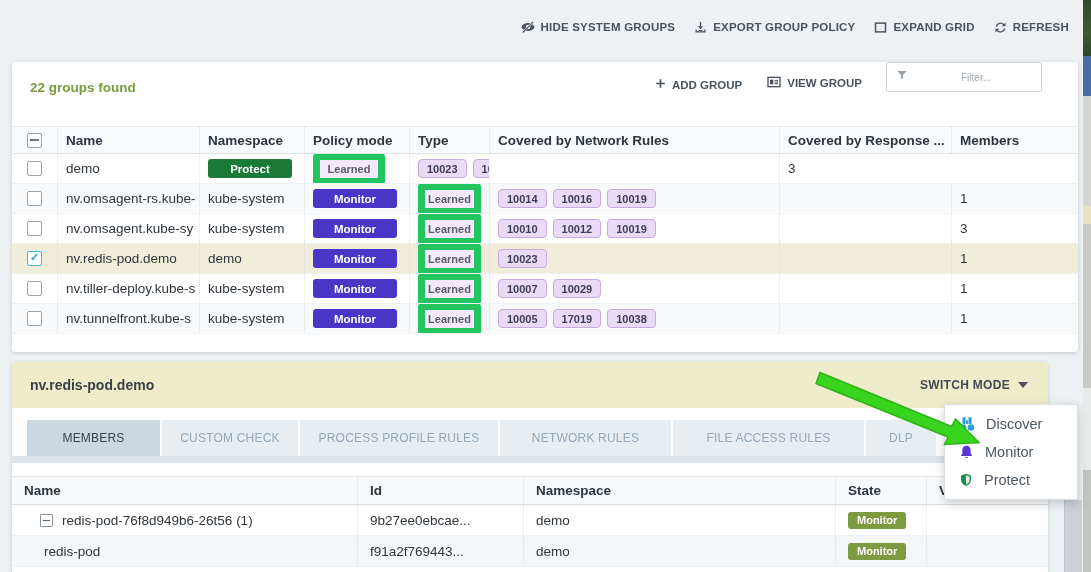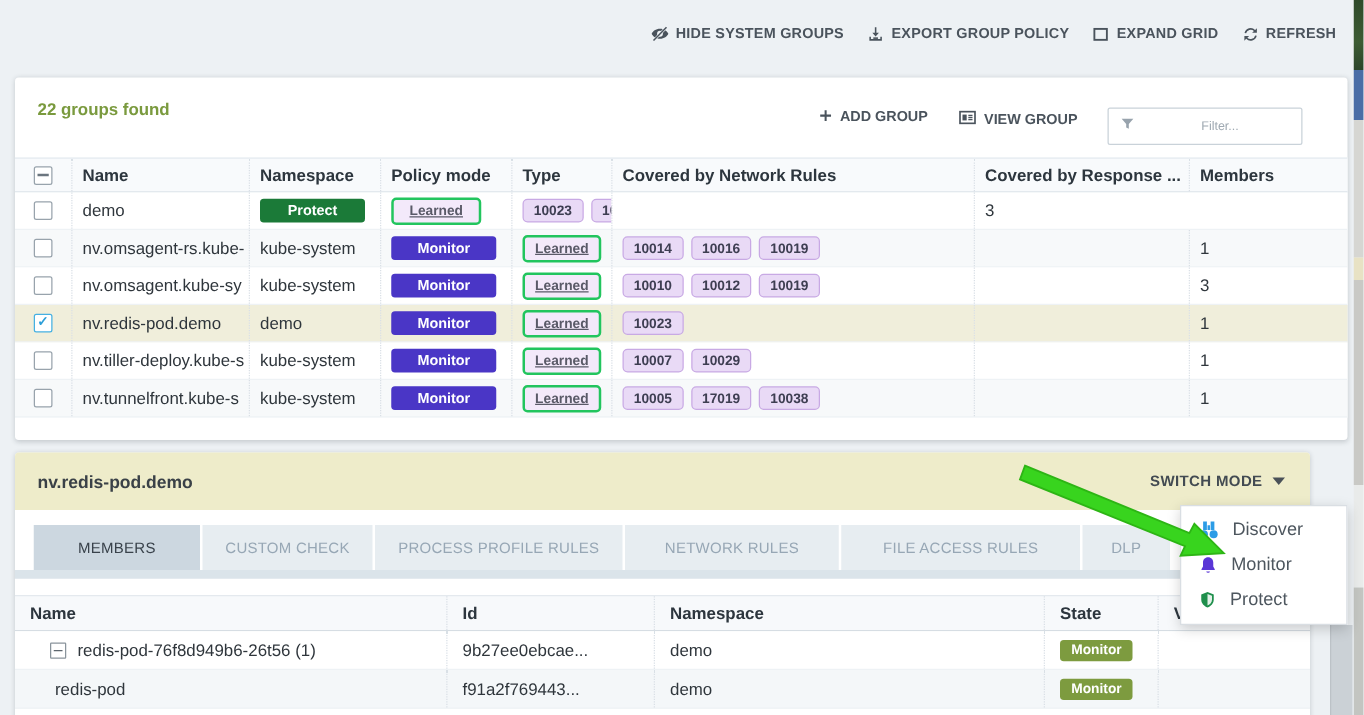--- a/index.html
+++ b/index.html
@@ -9,21 +9,21 @@
 
   .page-title { position:absolute; left:15px; top:9px; font-size:28px; font-weight:400; color:#6b7681; }
 
   .toolbar { position:absolute; top:19px; right:22px; display:flex; gap:18px; align-items:center; }
   .tb-btn { display:flex; align-items:center; gap:5px; font-size:11.5px; font-weight:700; color:#4a535c; letter-spacing:.2px; cursor:pointer; }
   .tb-btn svg { display:block; }
 
   .panel { position:absolute; background:#fff; border-radius:3px; box-shadow:0 1px 4px rgba(33,44,55,.20); }
   #groups-panel { left:12px; top:62px; width:1066px; height:290px; }
   .count { position:absolute; left:18px; top:18px; font-size:13.5px; font-weight:700; }
-  .actions { position:absolute; top:24px; right:36px; display:flex; align-items:flex-start; gap:24px; }
+  .actions { position:absolute; top:0; right:36px; display:flex; align-items:flex-end; gap:24px; }
   .action-btn { display:flex; align-items:center; gap:5px; font-size:11.5px; font-weight:700; color:#4a535c; cursor:pointer; }
   .filter-box { width:156px; height:30px; border:1px solid #c9d2d9; border-radius:2px; background:#fff; display:flex; align-items:center; padding:0 8px; gap:7px; }
   .filter-box input { border:none; outline:none; width:100%; font-size:10px; color:#333; font-family:"Liberation Sans",sans-serif; background:transparent;margin-left:45px; }
   .filter-box input::placeholder { color:#9fa9b2; }
 
   .g-table { position:absolute; top:64px; left:0; right:0; }
   .g-row { display:grid; grid-template-columns:46px 142px 105px 105px 80px 290px 172px 126px; height:30px; align-items:center; border-bottom:1px solid #eef2f5; background:#fff; }
   .g-row.alt { background:#f7f9fa; }
   .g-row.selected { background:#f0eedb; }
   .g-head { height:28px; background:#f8fafc; border-top:1px solid #e4eaef; border-bottom:1px solid #dce3e9; }
@@ -32,21 +32,21 @@
   .g-head .g-cell { font-weight:700; color:#2d363e; }
   .cb-cell { justify-content:center; }
 
   .cb { width:15px; height:15px; border:1.5px solid #98a3ac; border-radius:2px; background:#fff; cursor:pointer; }
   .cb.indet { position:relative; }
   .cb.indet::after { content:''; position:absolute; left:2px; right:2px; top:5px; height:2px; background:#6b767f; }
   .cb.checked { border-color:#45b0e2; position:relative; }
   .cb.checked::after { content:'\2713'; position:absolute; left:0; right:0; top:-1px; text-align:center; font-size:11px; font-weight:700; color:#2d9fd8; }
 
   .badge { width:84px; text-align:center; padding:3.5px 0; border-radius:3px; font-size:11.5px; font-weight:700; color:#fff; }
-  .chip-type { width:72px; text-align:center; padding:3px 0; border-radius:4px; border:2px solid #22c55e; background:#f3e9fa; color:#5a5a68; font-size:11px; font-weight:700;text-decoration:underline; }
+  .chip-type { width:72px; text-align:center; padding:3px 0; border-radius:4px; border:7px solid #22c55e; background:#f3e9fa; color:#5a5a68; font-size:11px; font-weight:700; }
   .chip-rule { padding:2.5px 8px; border-radius:4px; border:1px solid #c8a9e4; background:#e9daf6; color:#3e3e52; font-size:11px; font-weight:700; margin-right:6px; }
 
   #detail-panel { left:12px; top:362px; width:1036px; height:230px; border-radius:3px 3px 0 0; }
   .detail-header { height:46px; background:#eeecca; border-radius:3px 3px 0 0; display:flex; align-items:center; justify-content:space-between; padding:0 20px 0 18px; }
   .detail-title { font-size:14px; font-weight:700; color:#3a4147; }
   .switch-mode { display:flex; align-items:center; gap:8px; font-size:12px; font-weight:700; color:#434b52; letter-spacing:.3px; cursor:pointer; }
   .caret { width:0; height:0; border-left:5px solid transparent; border-right:5px solid transparent; border-top:6px solid #4a5158; }
 
   .tabs { position:absolute; top:58px; left:15px; display:flex; gap:2px; }
   .tab { height:36px; display:flex; align-items:center; justify-content:center; font-size:12px; color:#97a7b5; background:#e7edf1; letter-spacing:.2px; cursor:pointer; }

